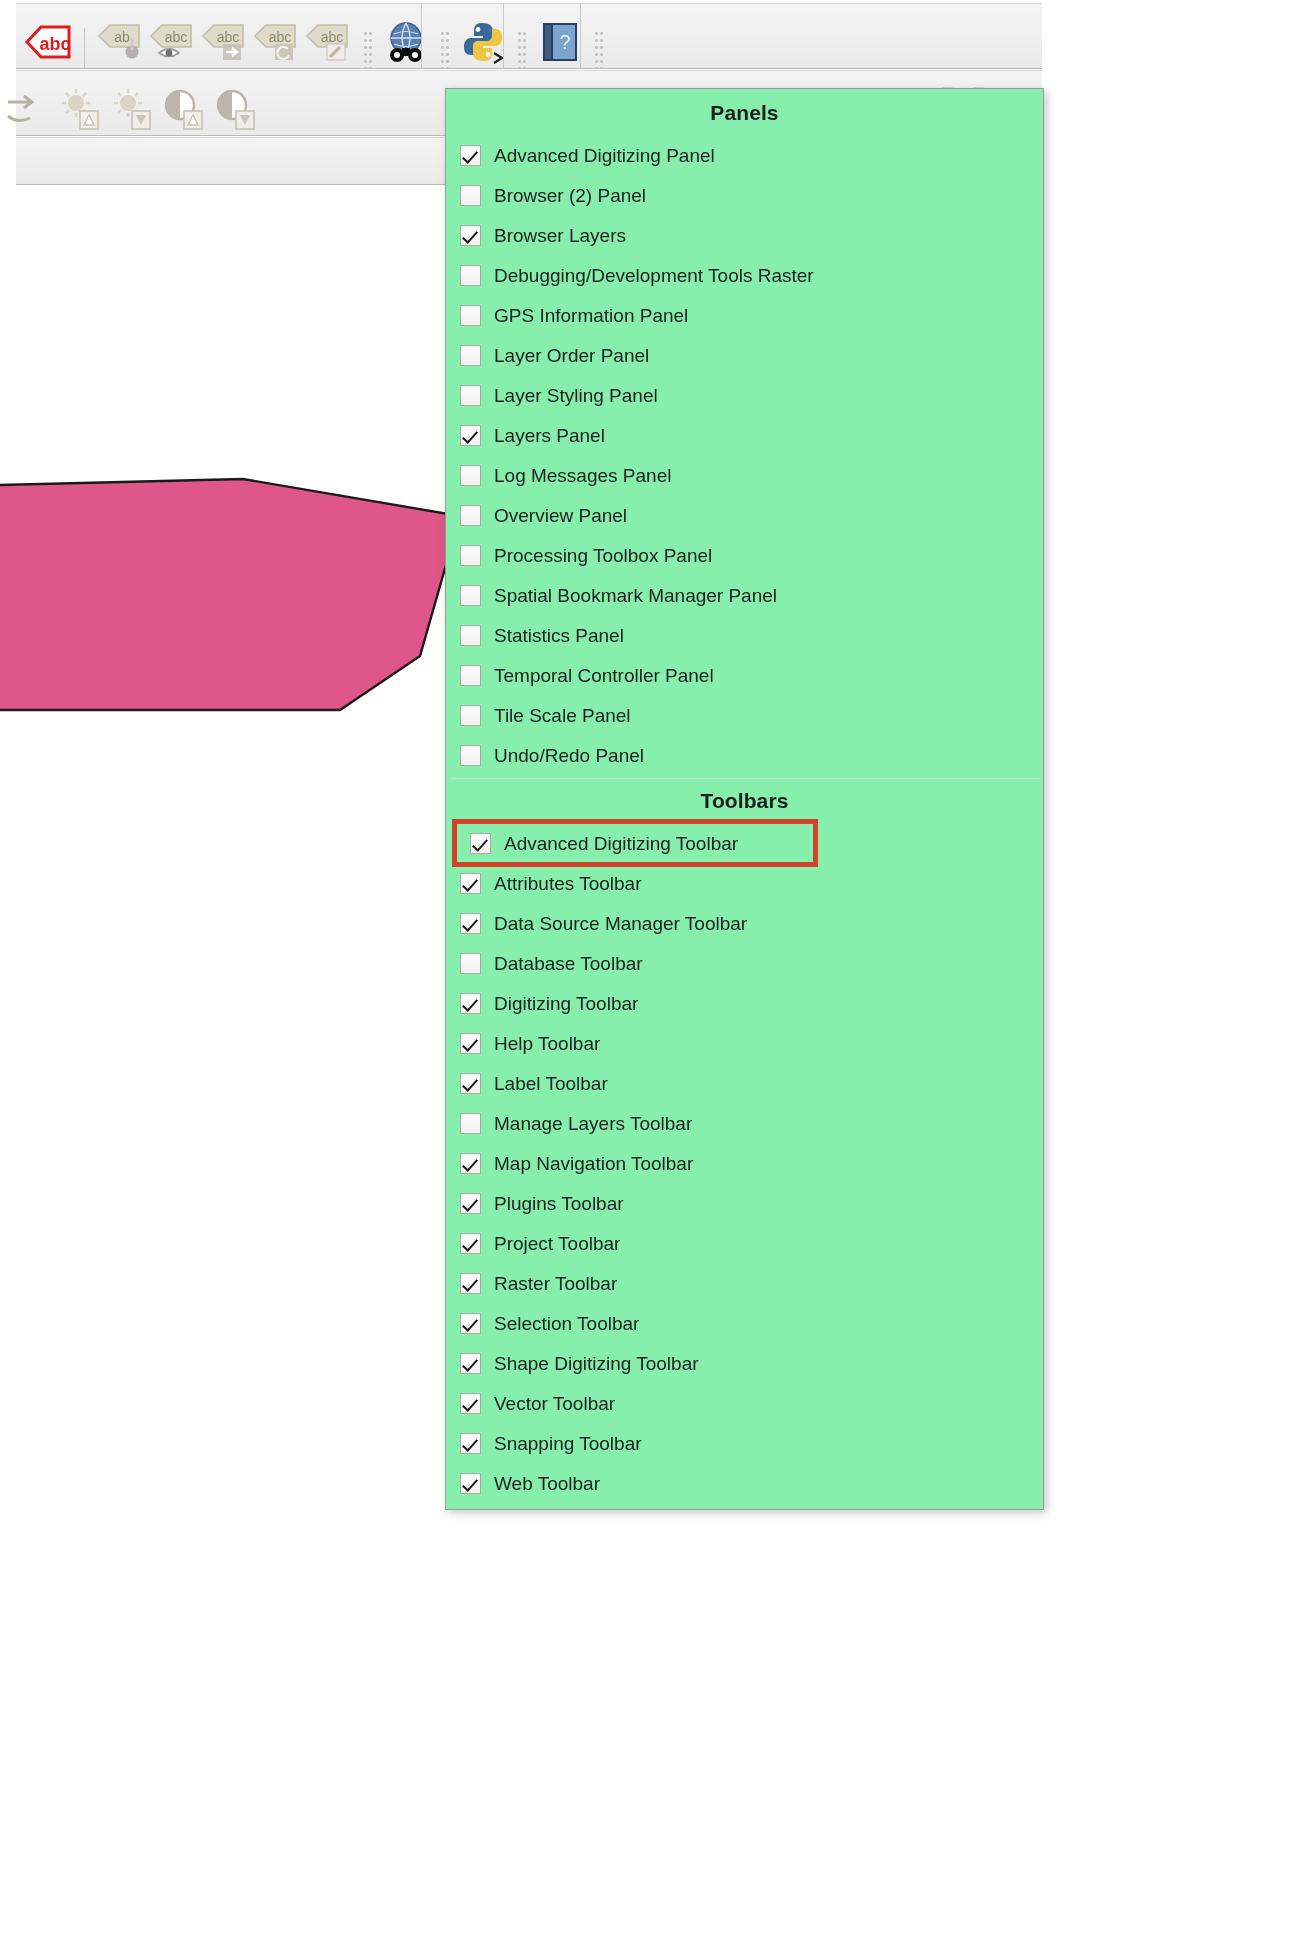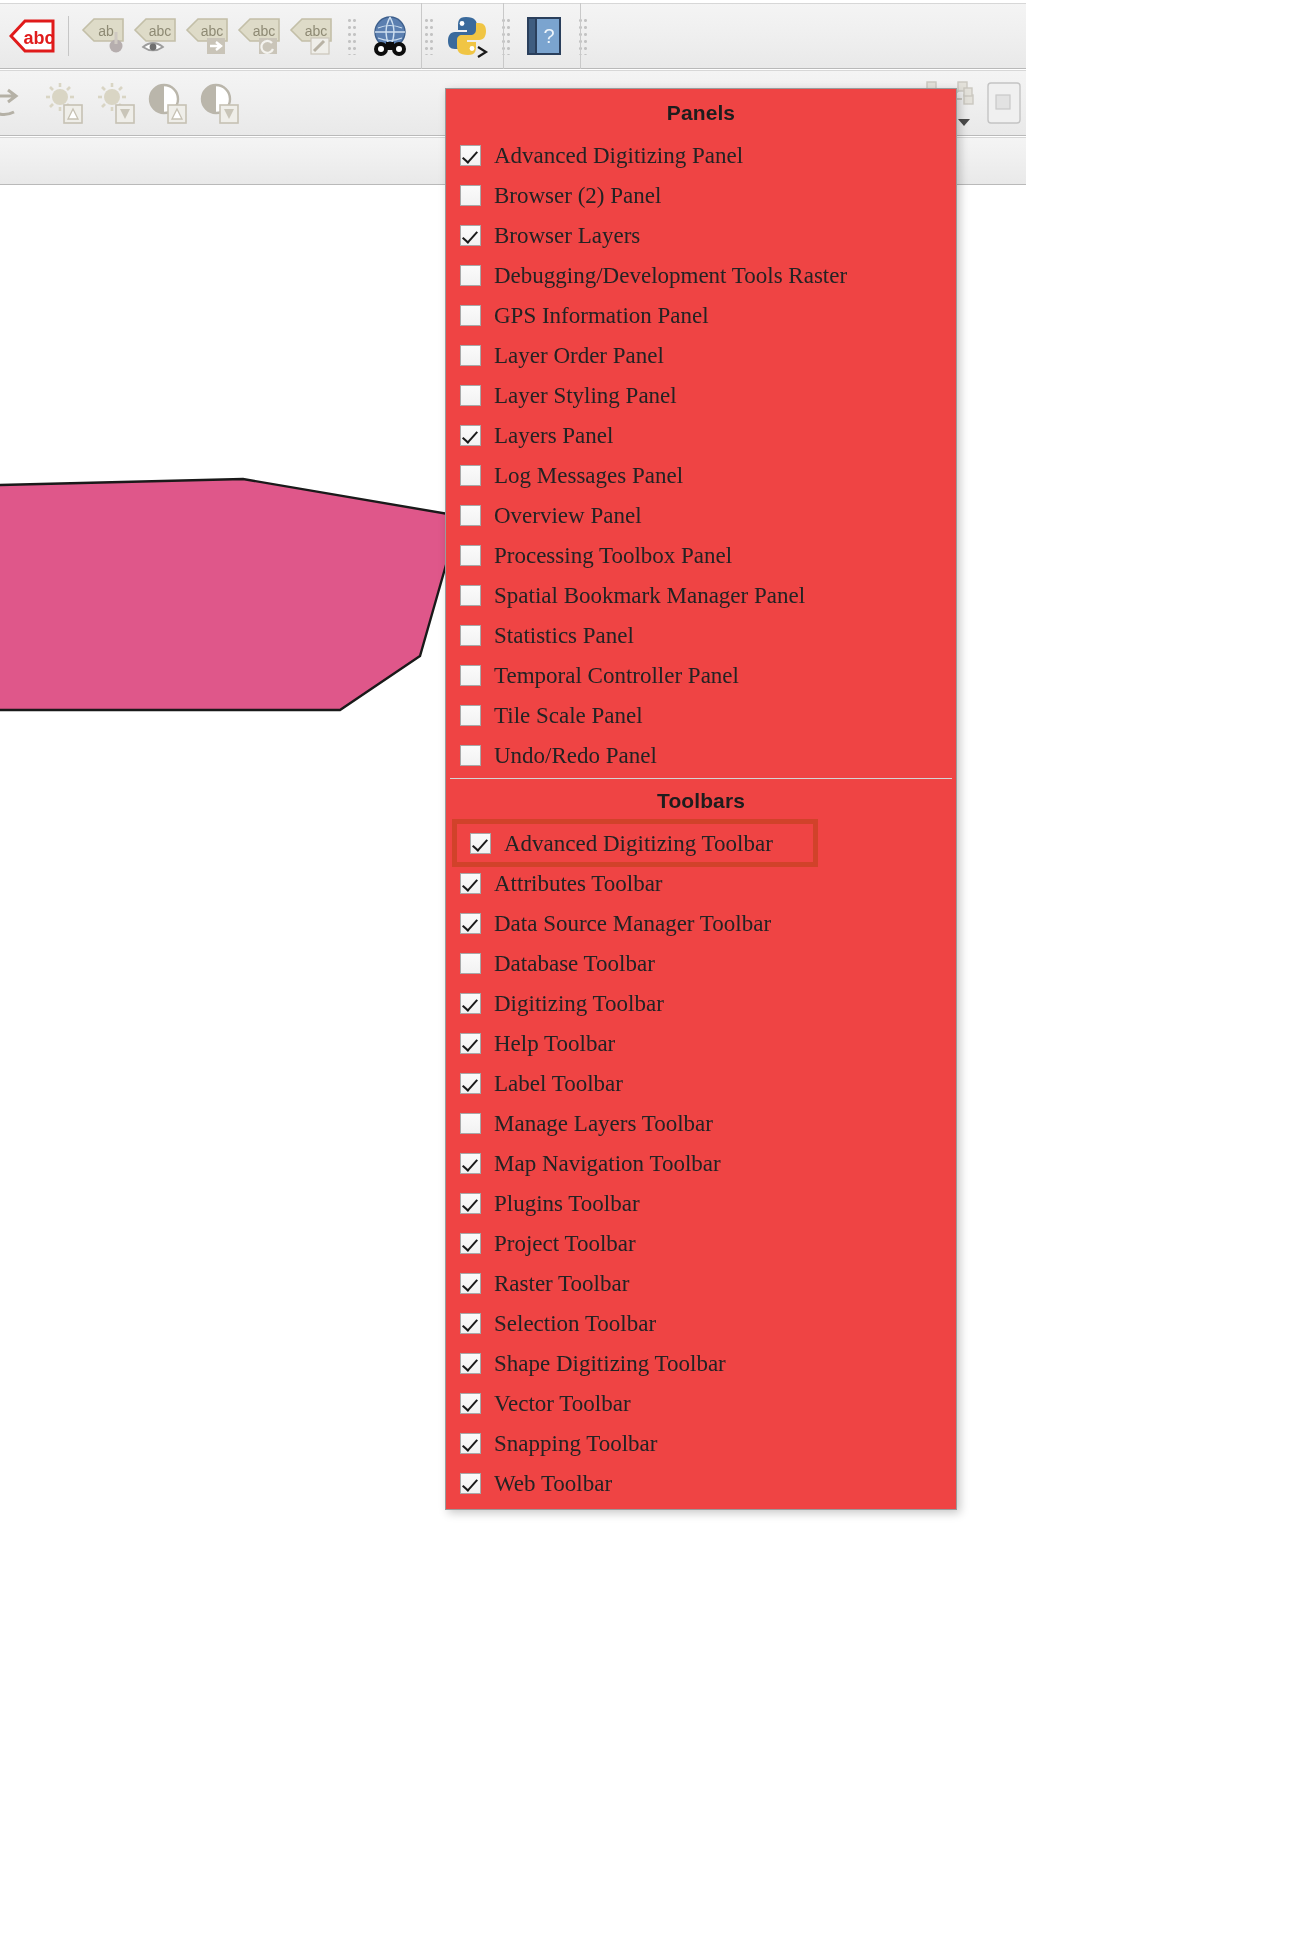--- a/index.html
+++ b/index.html
@@ -12,28 +12,28 @@
     height: 1950px;
     position: relative;
     overflow: hidden;
     font-family: "Liberation Sans", sans-serif;
     -webkit-font-smoothing: antialiased;
   }
 
   
   .toolbar-row {
     position: absolute;
-    left: 0;
+    left: 16px;
     width: 1026px;
     background: linear-gradient(to bottom, #f4f4f4 0%, #efefef 50%, #e9e9e9 100%);
     box-sizing: border-box;
     border-bottom: 1px solid #b9b9b9;
     border-top: 1px solid #d7d7d7;
     display: flex;
-    align-items: center;
+    align-items: flex-end;
   }
   #toolbar-row-1 { top: 3px; height: 66px; }
   #toolbar-row-2 { top: 70px; height: 66px; }
   #toolbar-row-3 { top: 137px; height: 48px; }
 
   .tb-sep {
     width: 1px;
     height: 40px;
     background: #c6c6c6;
     margin: 0 10px;
@@ -78,22 +78,22 @@
     background: #ffffff;
     overflow: hidden;
   }
   #map-polygon { position: absolute; left: 0; top: 0; }
 
   
   #panels-menu {
     position: absolute;
     left: 445px;
     top: 88px;
-    width: 512px;
-    background: #ef4444;
+    width: 599px;
+    background: #86efac;
     border: 1px solid #9a9a9a;
     box-shadow: 3px 3px 9px rgba(0,0,0,0.22);
     box-sizing: border-box;
     padding: 4px 0 6px 0;
     z-index: 40;
   }
   .menu-header {
     text-align: center;
     font-weight: bold;
     font-size: 21px;
@@ -108,25 +108,24 @@
   }
   .menu-item {
     display: flex;
     align-items: center;
     height: 40px;
     padding-left: 14px;
     box-sizing: border-box;
     position: relative;
   }
   .menu-item .label {
-    font-size: 23px;
+    font-size: 19px;
     color: #232323;
     white-space: nowrap;
     line-height: 1;
-    font-family: Liberation Serif, serif;
   }
   .cbox {
     width: 21px;
     height: 21px;
     box-sizing: border-box;
     border: 1px solid #a8a8a8;
     background: linear-gradient(to bottom, #fbfbfb, #f2f2f2);
     margin-right: 13px;
     flex: 0 0 auto;
     position: relative;

